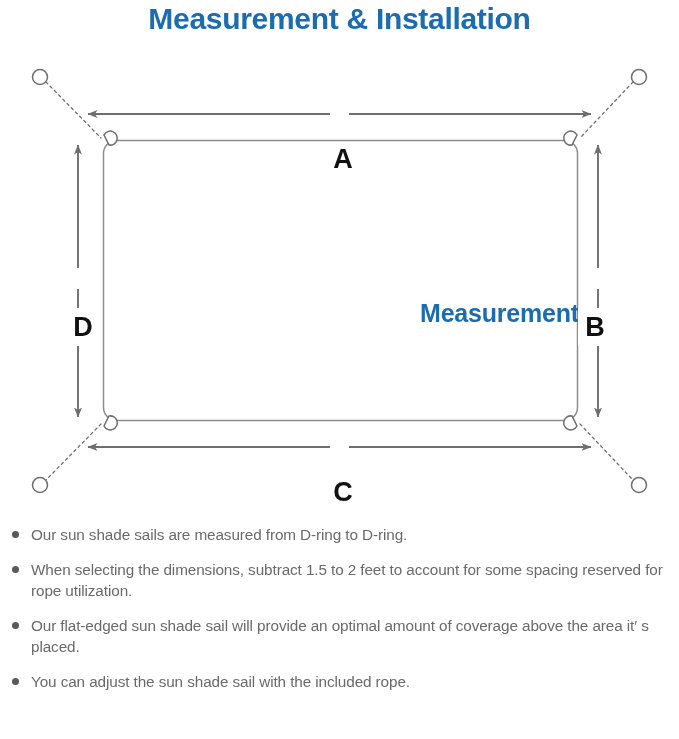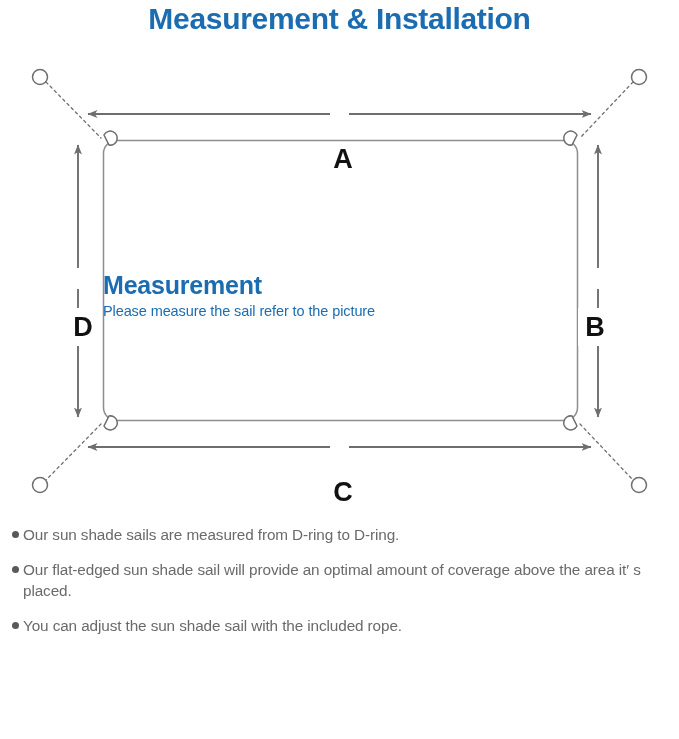--- a/index.html
+++ b/index.html
@@ -36,23 +36,23 @@
   .diagram {
     position: absolute;
     top: 46px;
     left: 0;
     width: 679px;
     height: 470px;
   }
   .sail-text {
     position: absolute;
     left: 103px;
-    top: 224px;
+    top: 252px;
     width: 476px;
-    text-align: left;
+    text-align: right;
     pointer-events: none;
   }
   .sail-title {
     font-size: 25px;
     font-weight: bold;
     color: #1b6cb0;
     line-height: 30px;
     letter-spacing: -0.2px;
   }
   .sail-sub {
@@ -77,21 +77,21 @@
   #dim-b { left: 578px; top: 262px; width: 30px; padding: 4px 2px; }
 
   .notes {
     position: absolute;
     top: 524px;
     left: 0;
     width: 679px;
   }
   .note {
     position: relative;
-    padding-left: 23px;
+    padding-left: 31px;
     padding-right: 2px;
     font-size: 15.3px;
     line-height: 21px;
     color: #6a6a6c;
     margin-bottom: 14px;
     letter-spacing: -0.1px;
   }
   .note .bullet {
     position: absolute;
     left: 12px;
@@ -153,36 +153,39 @@
         <line x1="78" y1="222" x2="78" y2="99" marker-end="url(#ah-end)"></line>
         <line x1="78" y1="243" x2="78" y2="371" marker-end="url(#ah-end)"></line>
 
         <line x1="598" y1="222" x2="598" y2="99" marker-end="url(#ah-end)"></line>
         <line x1="598" y1="243" x2="598" y2="371" marker-end="url(#ah-end)"></line>
       </g>
     </svg>
 
     <div class="sail-text">
       <div class="sail-title">Measurement</div>
-      <div class="sail-sub">Please measure the sail refer to the picture</div>
     </div>
 
     <div class="dim-label" id="dim-a">A</div>
     <div class="dim-label" id="dim-b">B</div>
     <div class="dim-label" id="dim-c">C</div>
     <div class="dim-label" id="dim-d">D</div>
   </div>
 
   <div class="notes">
     <div class="note">
       <span class="bullet"></span>
       <span>Our sun shade sails are measured from D-ring to D-ring.</span>
     </div>
     <div class="note">
       <span class="bullet"></span>
+      <span>When selecting the dimensions, subtract 1.5 to 2 feet to account for some spacing reserved for rope utilization.</span>
+    </div>
+    <div class="note">
+      <span class="bullet"></span>
       <span>Our flat-edged sun shade sail will provide an optimal amount of coverage above the area it′ s placed.</span>
     </div>
     <div class="note">
       <span class="bullet"></span>
       <span>You can adjust the sun shade sail with the included rope.</span>
     </div>
   </div>
 
 </div>
 

